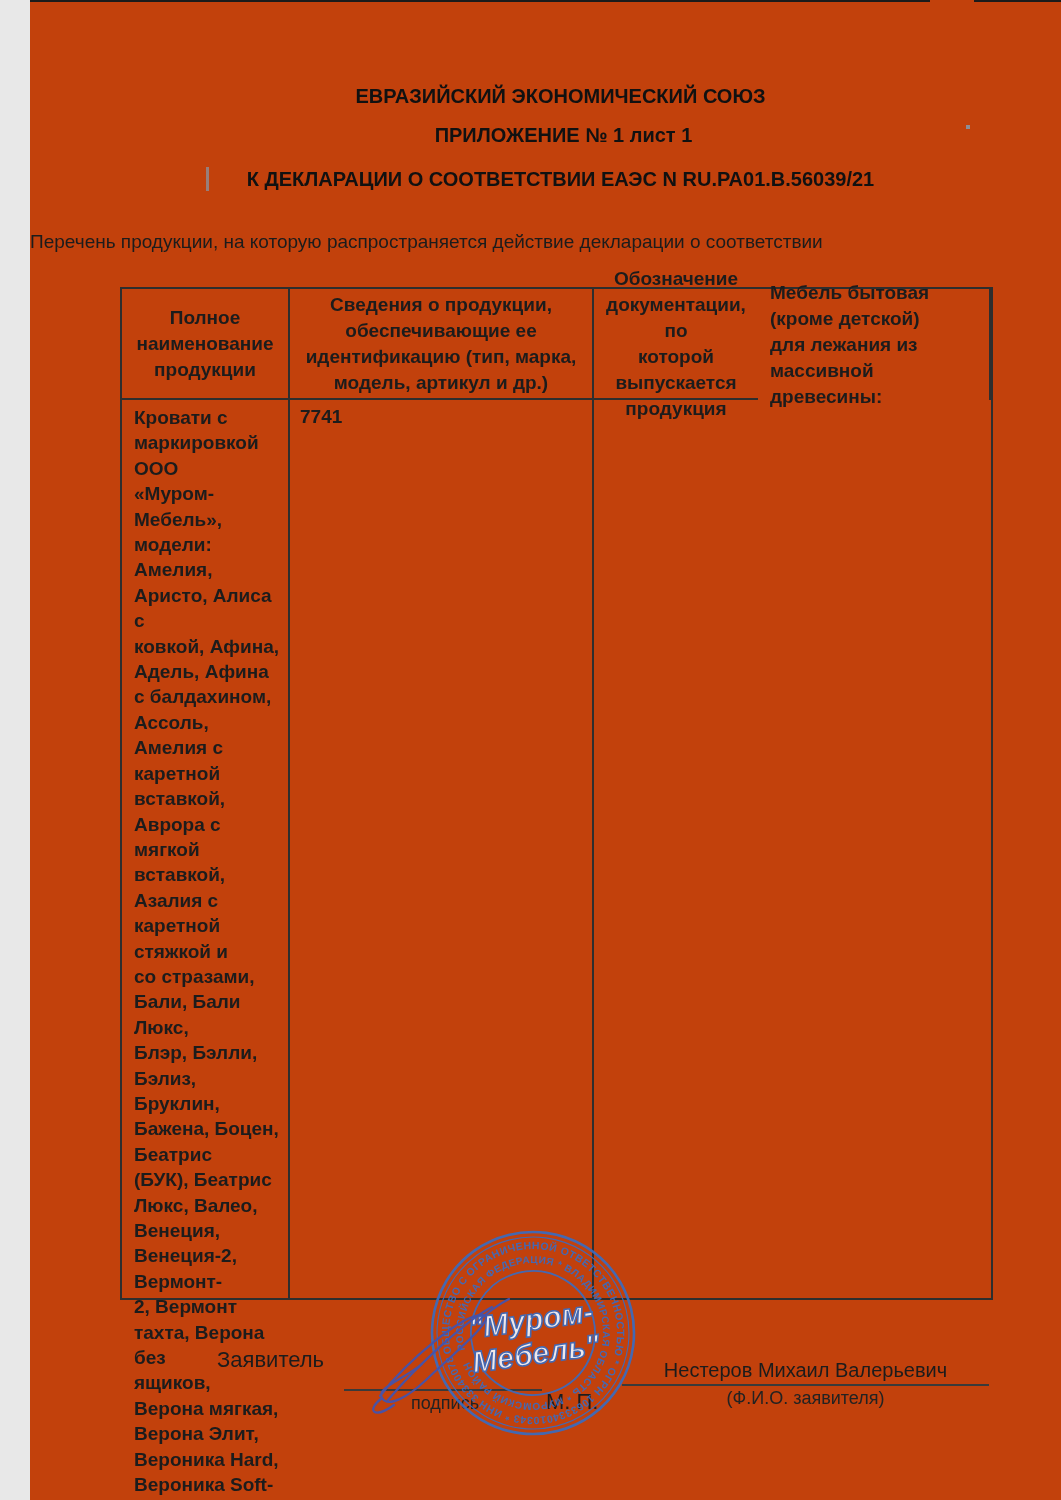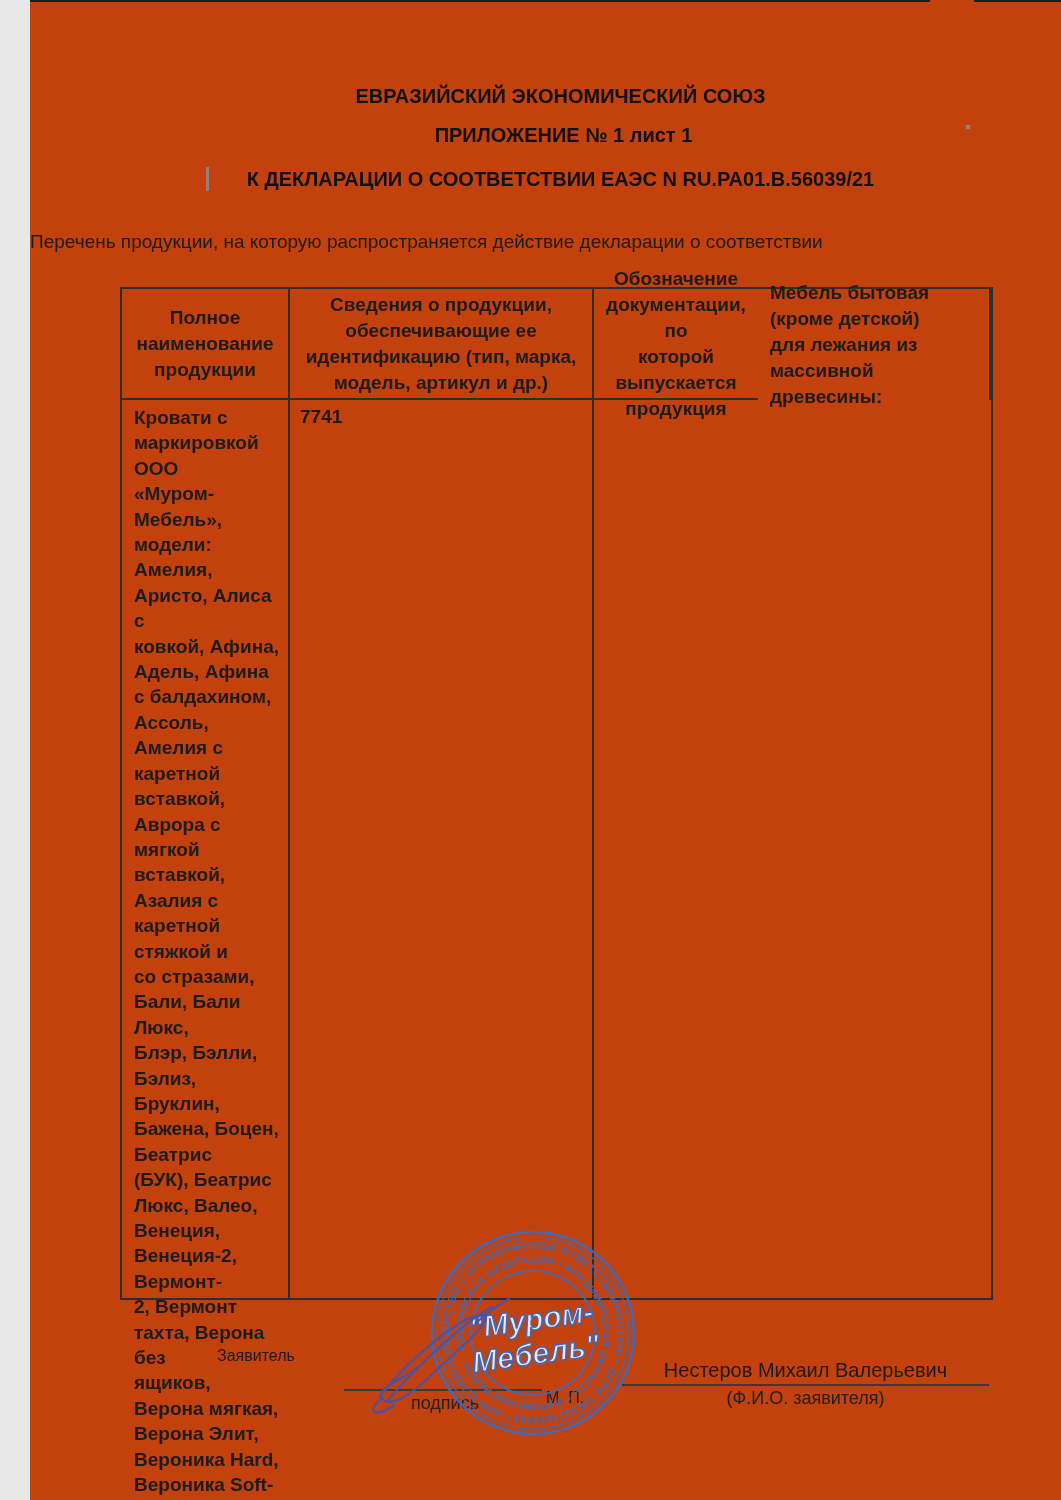--- a/index.html
+++ b/index.html
@@ -35,21 +35,21 @@
     border-bottom:2px solid #2e2e2e;
     display:flex; align-items:center; justify-content:center;
     text-align:center; white-space:pre-line; line-height:26px; padding:2px 4px;
   }
   .cell.body1 { display:flex; align-items:center; padding-left:12px; white-space:pre-line; line-height:26px; }
   .cell.body2 { padding:5px 6px 4px 12px; white-space:pre-line; line-height:25.4px; }
   .cell.body3 { padding:6px 0 0 10px; }
   .cell.body4 { }
 
   
-  .label19 { font-size:16px;text-align:right; }
+  .label19 { font-size:22px;text-align:right; }
   .label17 { font-size:18px; color:#222; }
   .sigline { border-top:2px solid #3a3a3a; height:0; }
 
   .stamp-svg { left:398px; top:1228px; opacity:0.92; }
   .sign-svg  { left:318px; top:1292px; opacity:0.95; }
 </style>
 </head>
 <body>
 
 <div class="page">

